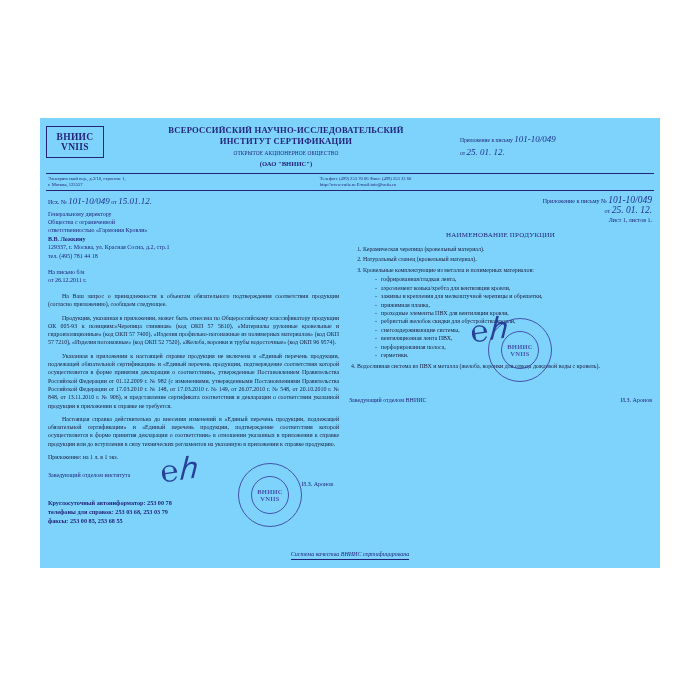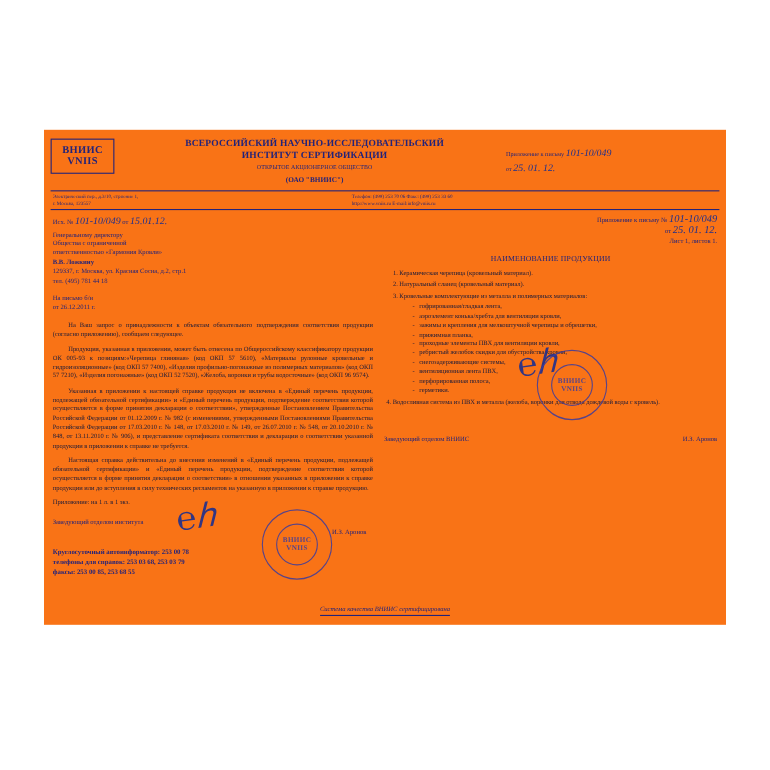--- a/index.html
+++ b/index.html
@@ -5,21 +5,21 @@
   html,body{margin:0;padding:0;}
   body{
     width:700px;height:700px;background:#ffffff;
     font-family:"Liberation Serif", serif;
     color:#1a1a2e;
     overflow:hidden;
   }
   .page{
     position:absolute;
     left:40px;top:118px;width:620px;height:450px;
-    background:#f97316;
+    background:#7dd3fc;
   }
   
   .hdr{display:flex;align-items:flex-start;padding:4px 10px 0 6px;}
   .logo{
     width:56px;height:30px;border:1.4px solid #23237a;
     display:flex;flex-direction:column;align-items:center;justify-content:center;
     margin-top:4px;margin-right:8px;flex:0 0 auto;
   }
   .logo div{
     font-family:"Liberation Serif",serif;font-weight:bold;

